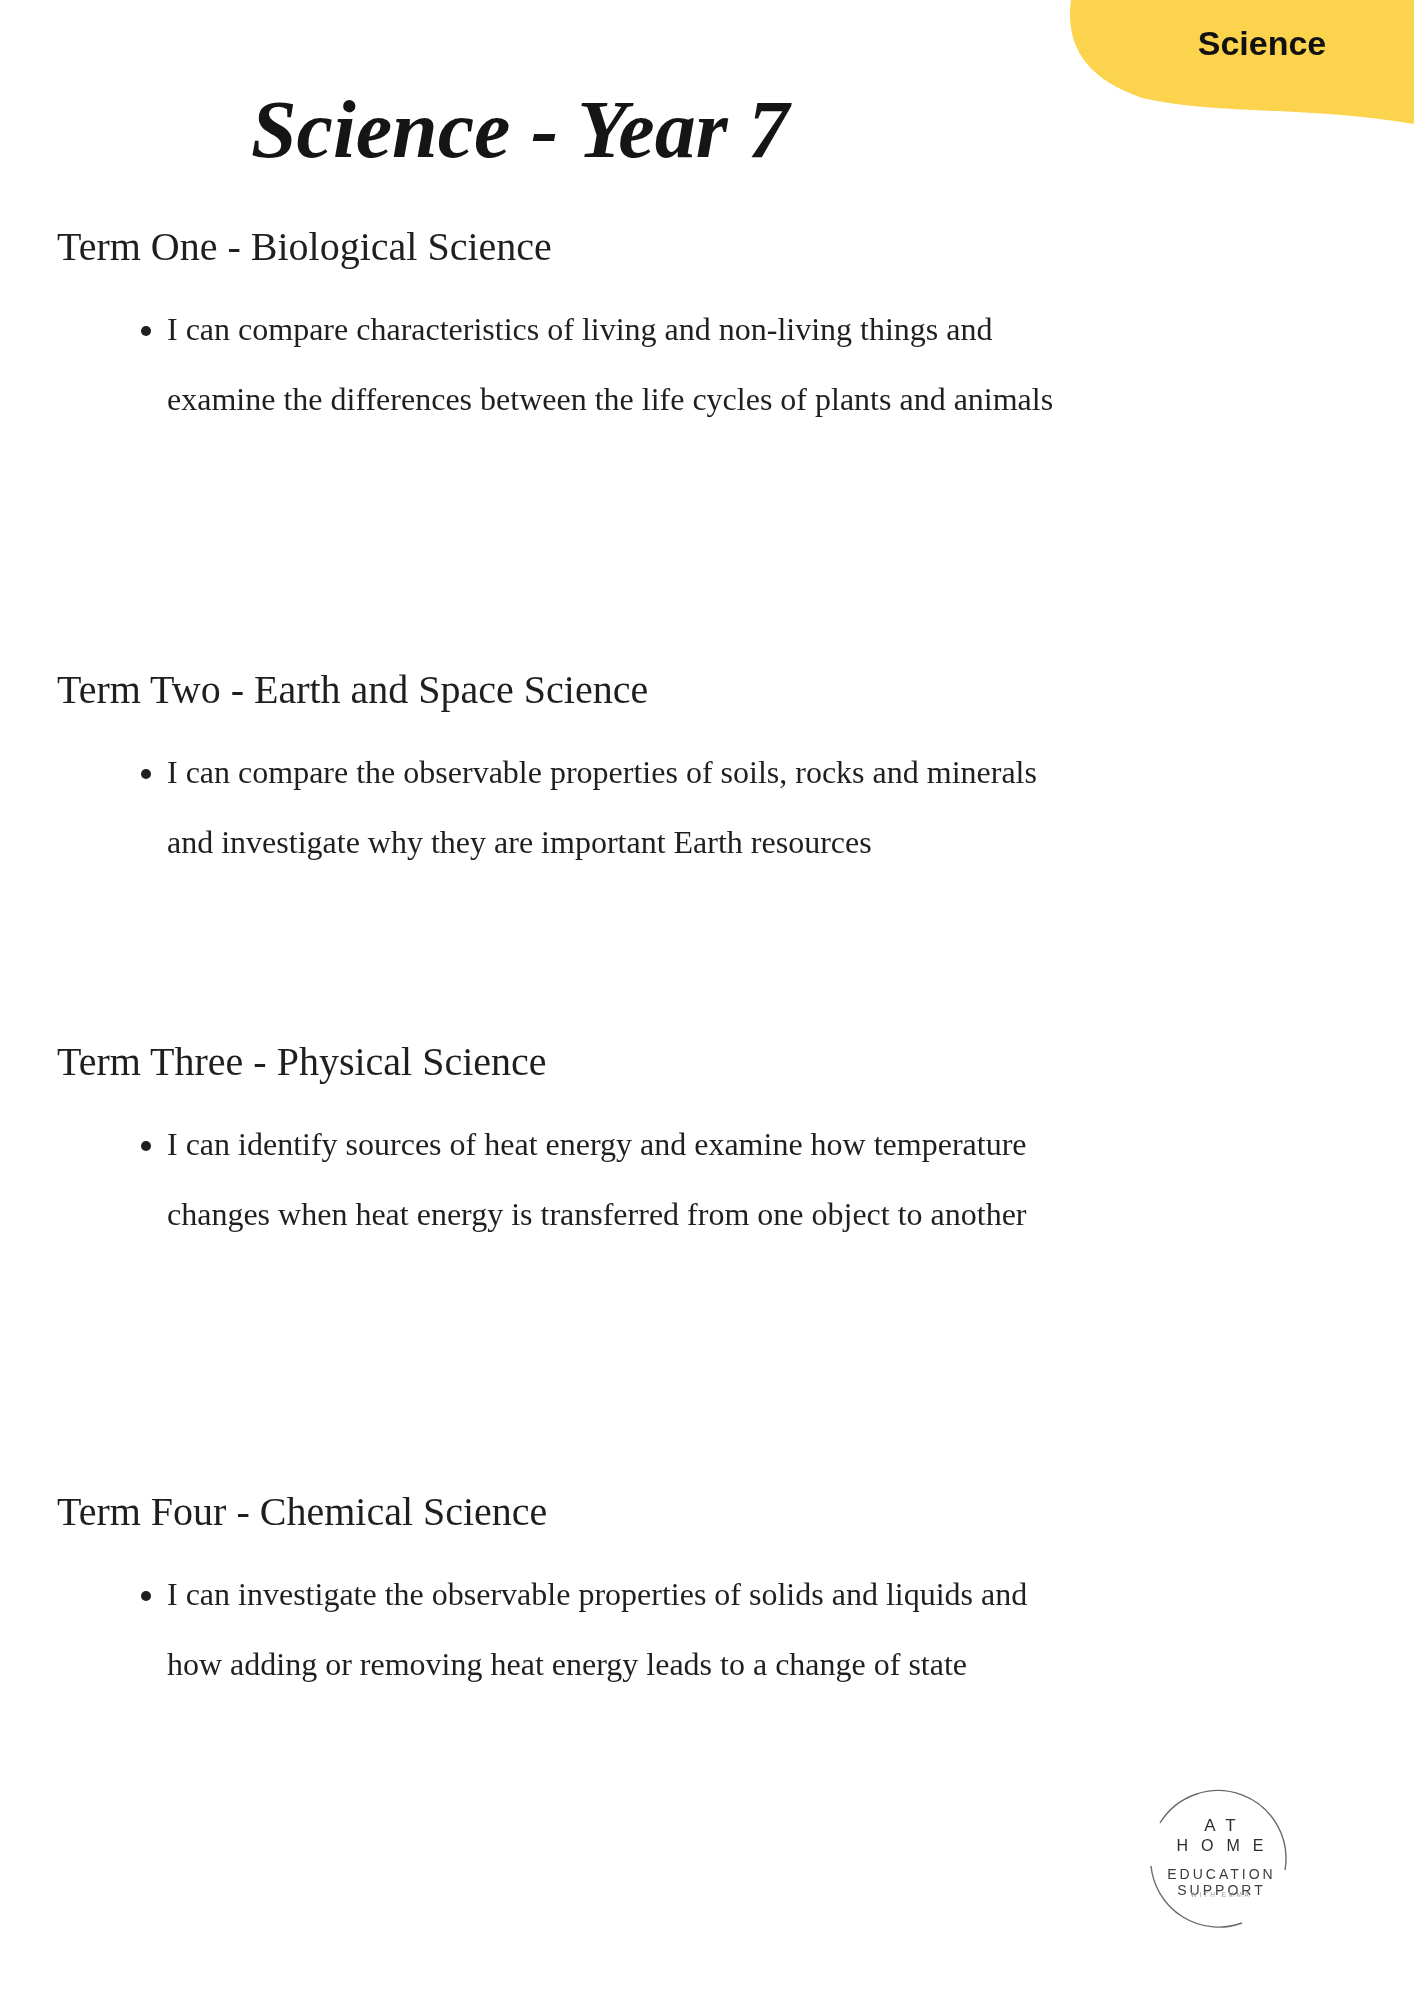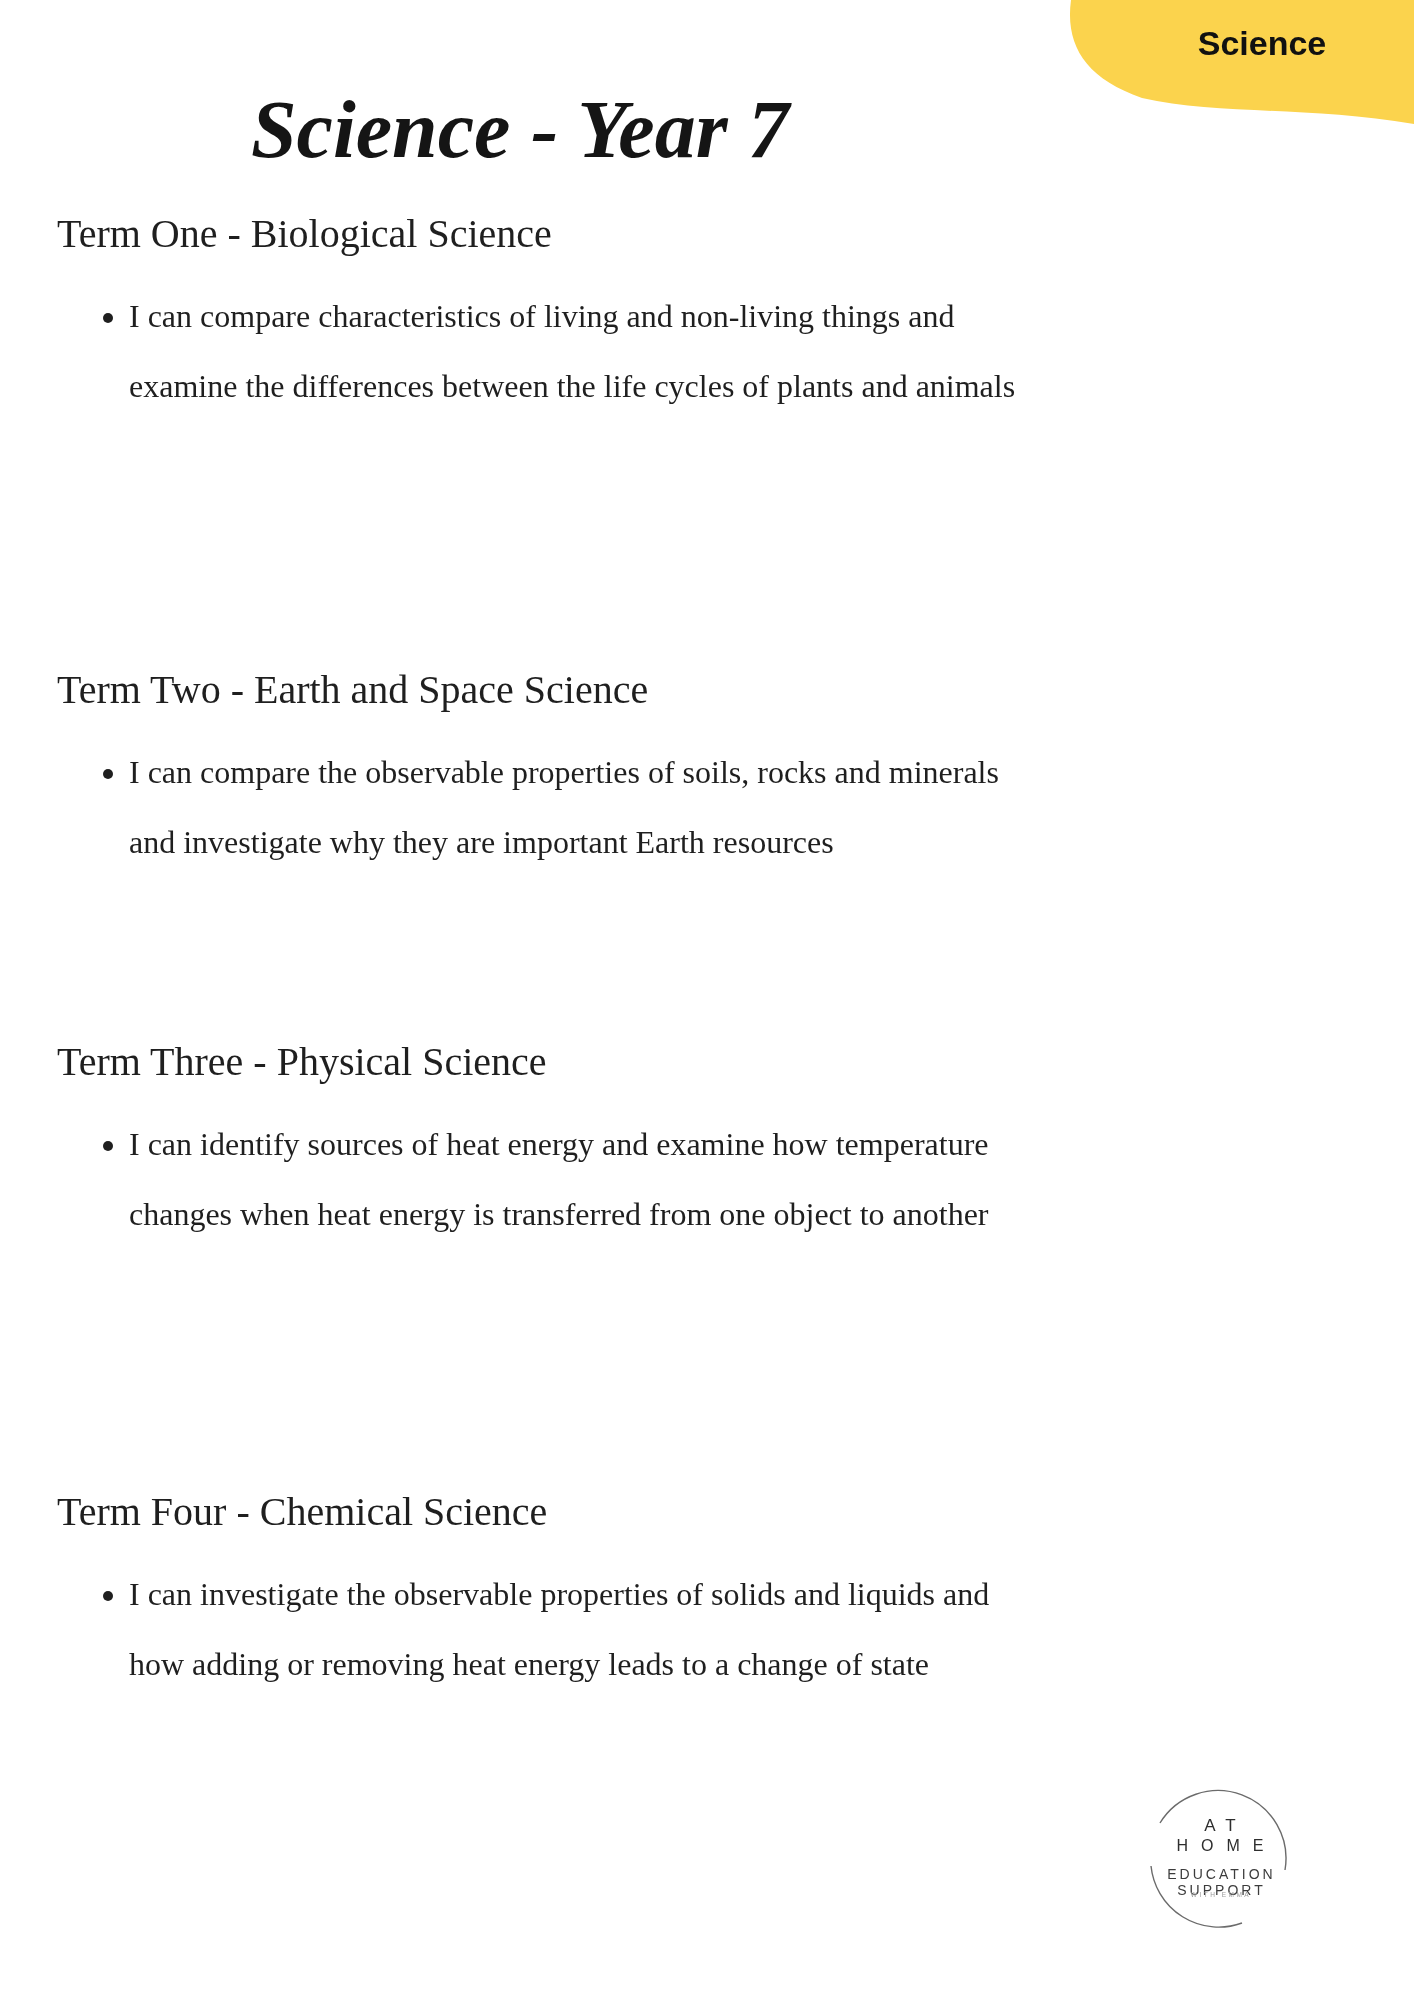--- a/index.html
+++ b/index.html
@@ -72,24 +72,25 @@
     margin: 22px 0 0 0;
     padding: 0 0 0 72px;
     list-style: disc outside;
   }
   .section li {
     font-family: cursive;
     font-size: 32px;
     line-height: 70px;
     color: #1f1f1f;
     max-width: 900px;
+    margin-left: 38px;
   }
   .section li::marker { color: #1f1f1f; }
 
-  .section-1 { top: 209px; }
+  .section-1 { top: 222px; }
   .section-2 { top: 665px; }
   .section-3 { top: 1037px; }
   .section-4 { top: 1487px; }
 
   
   .logo {
     position: absolute;
     left: 1145px;
     top: 1778px;
     width: 150px;

